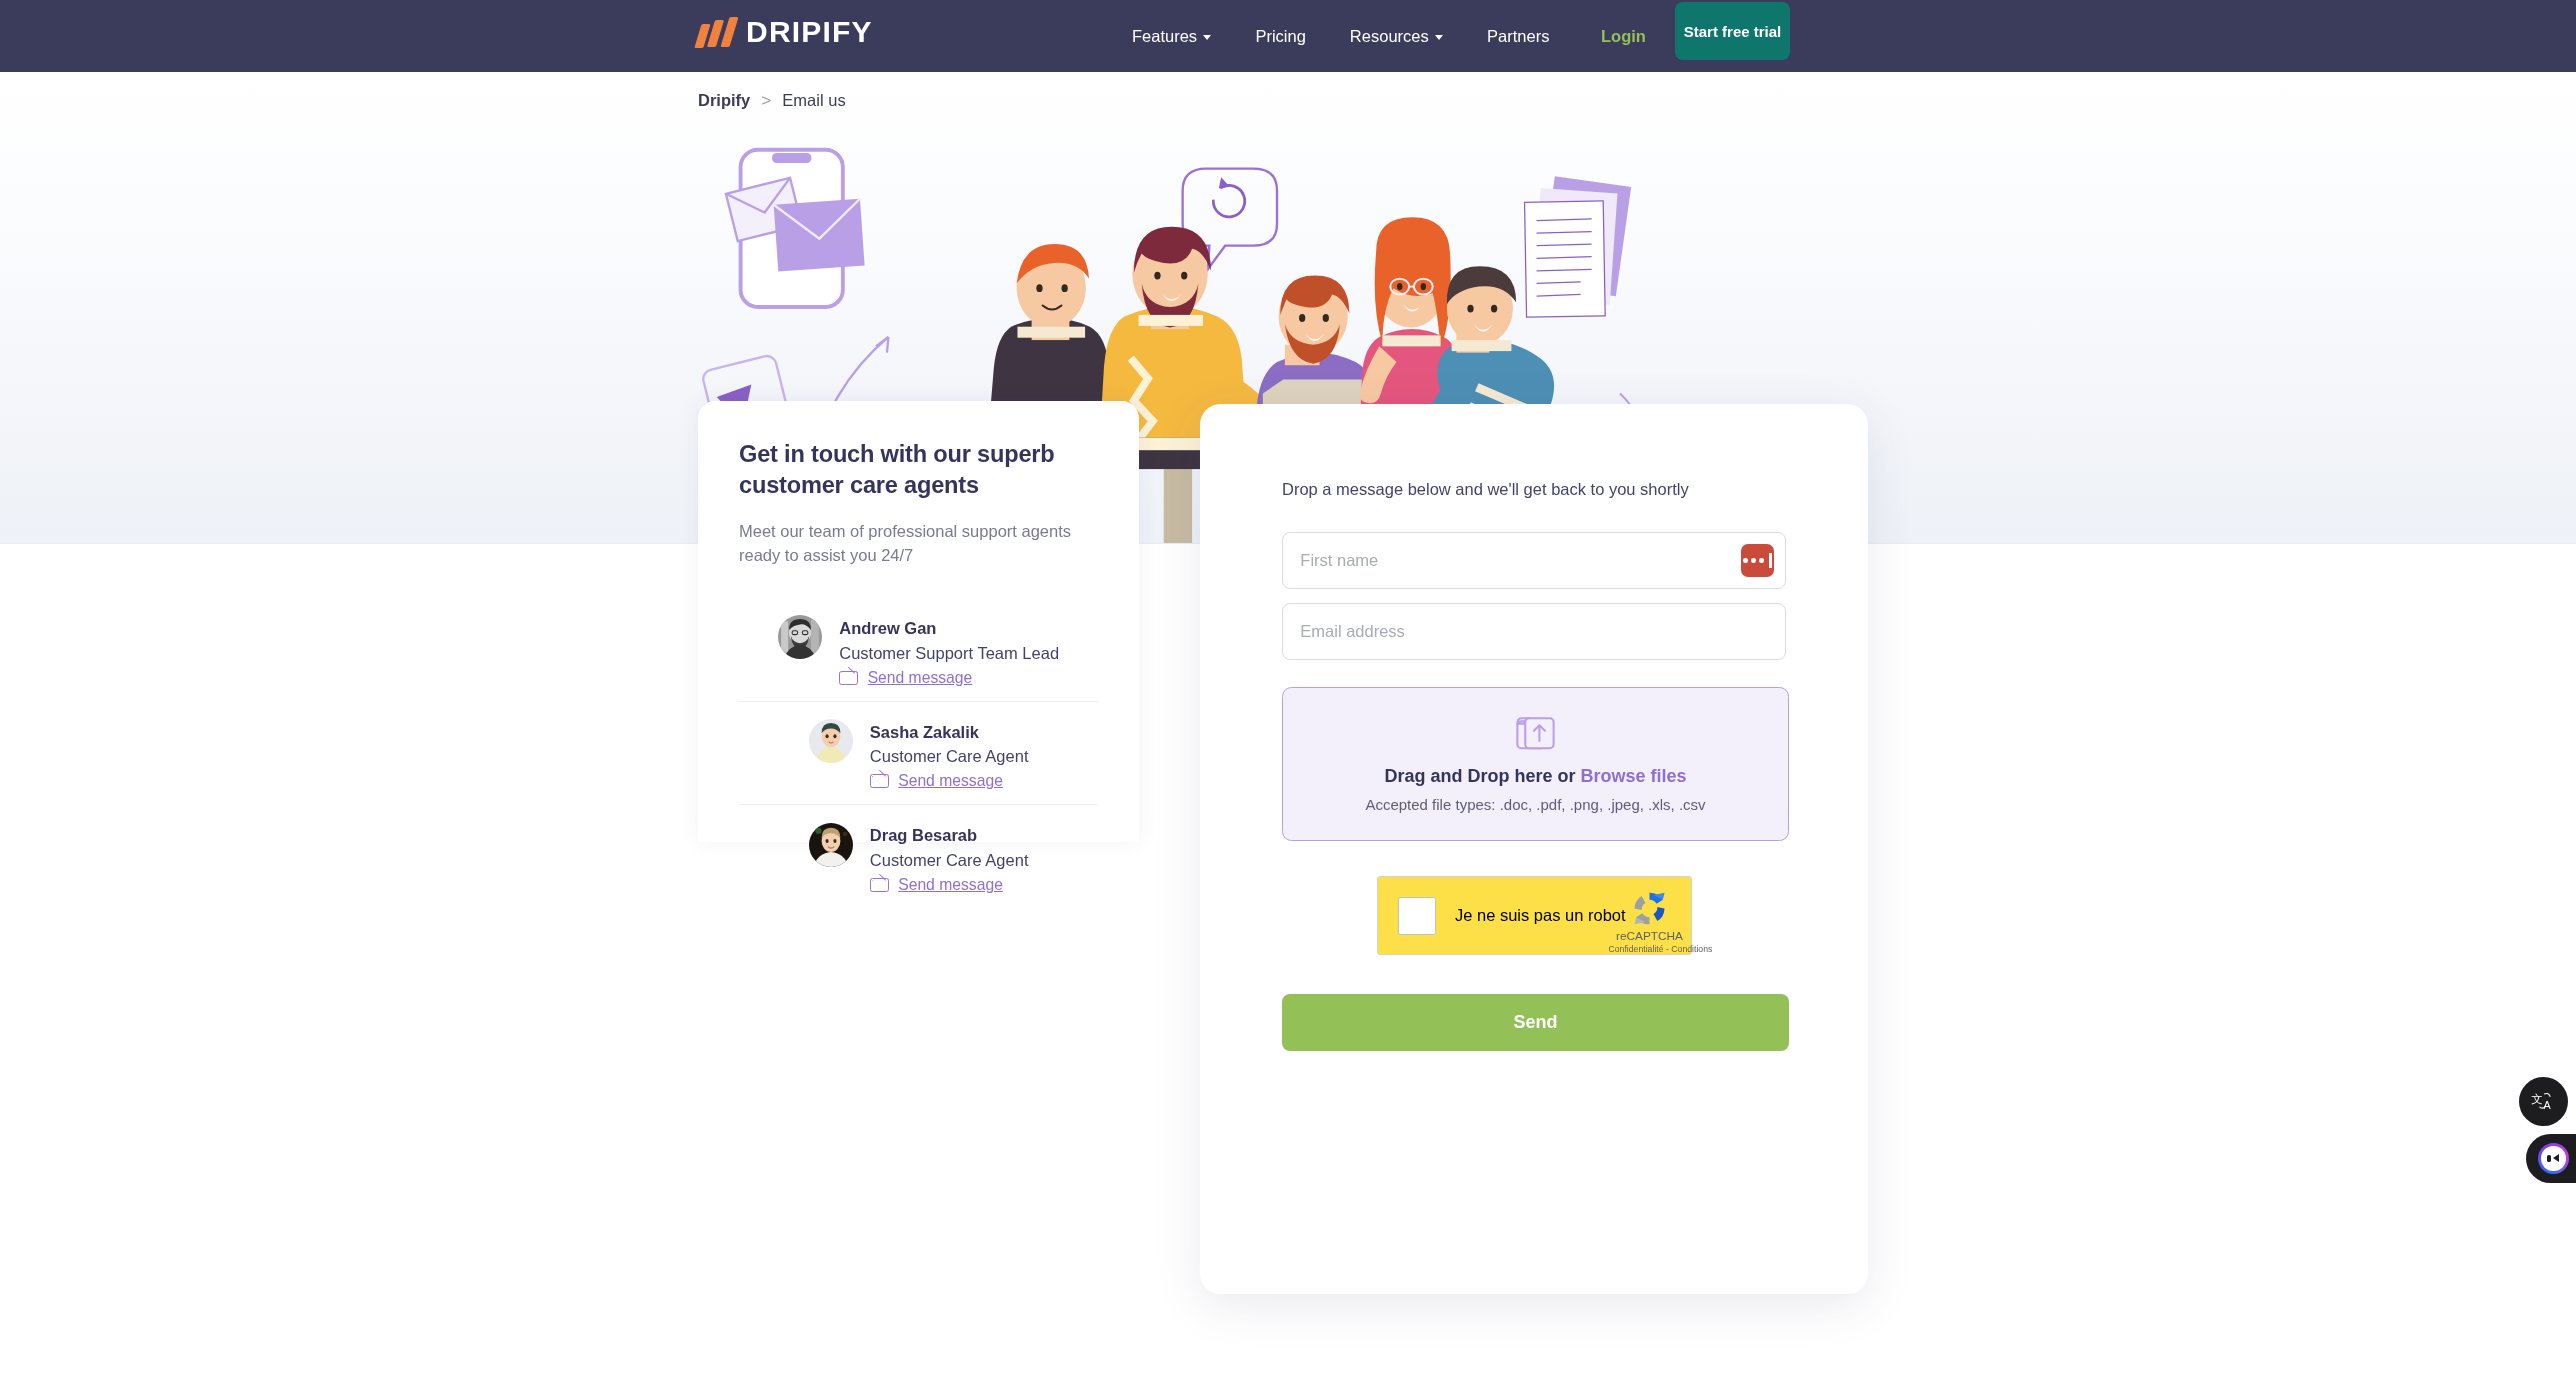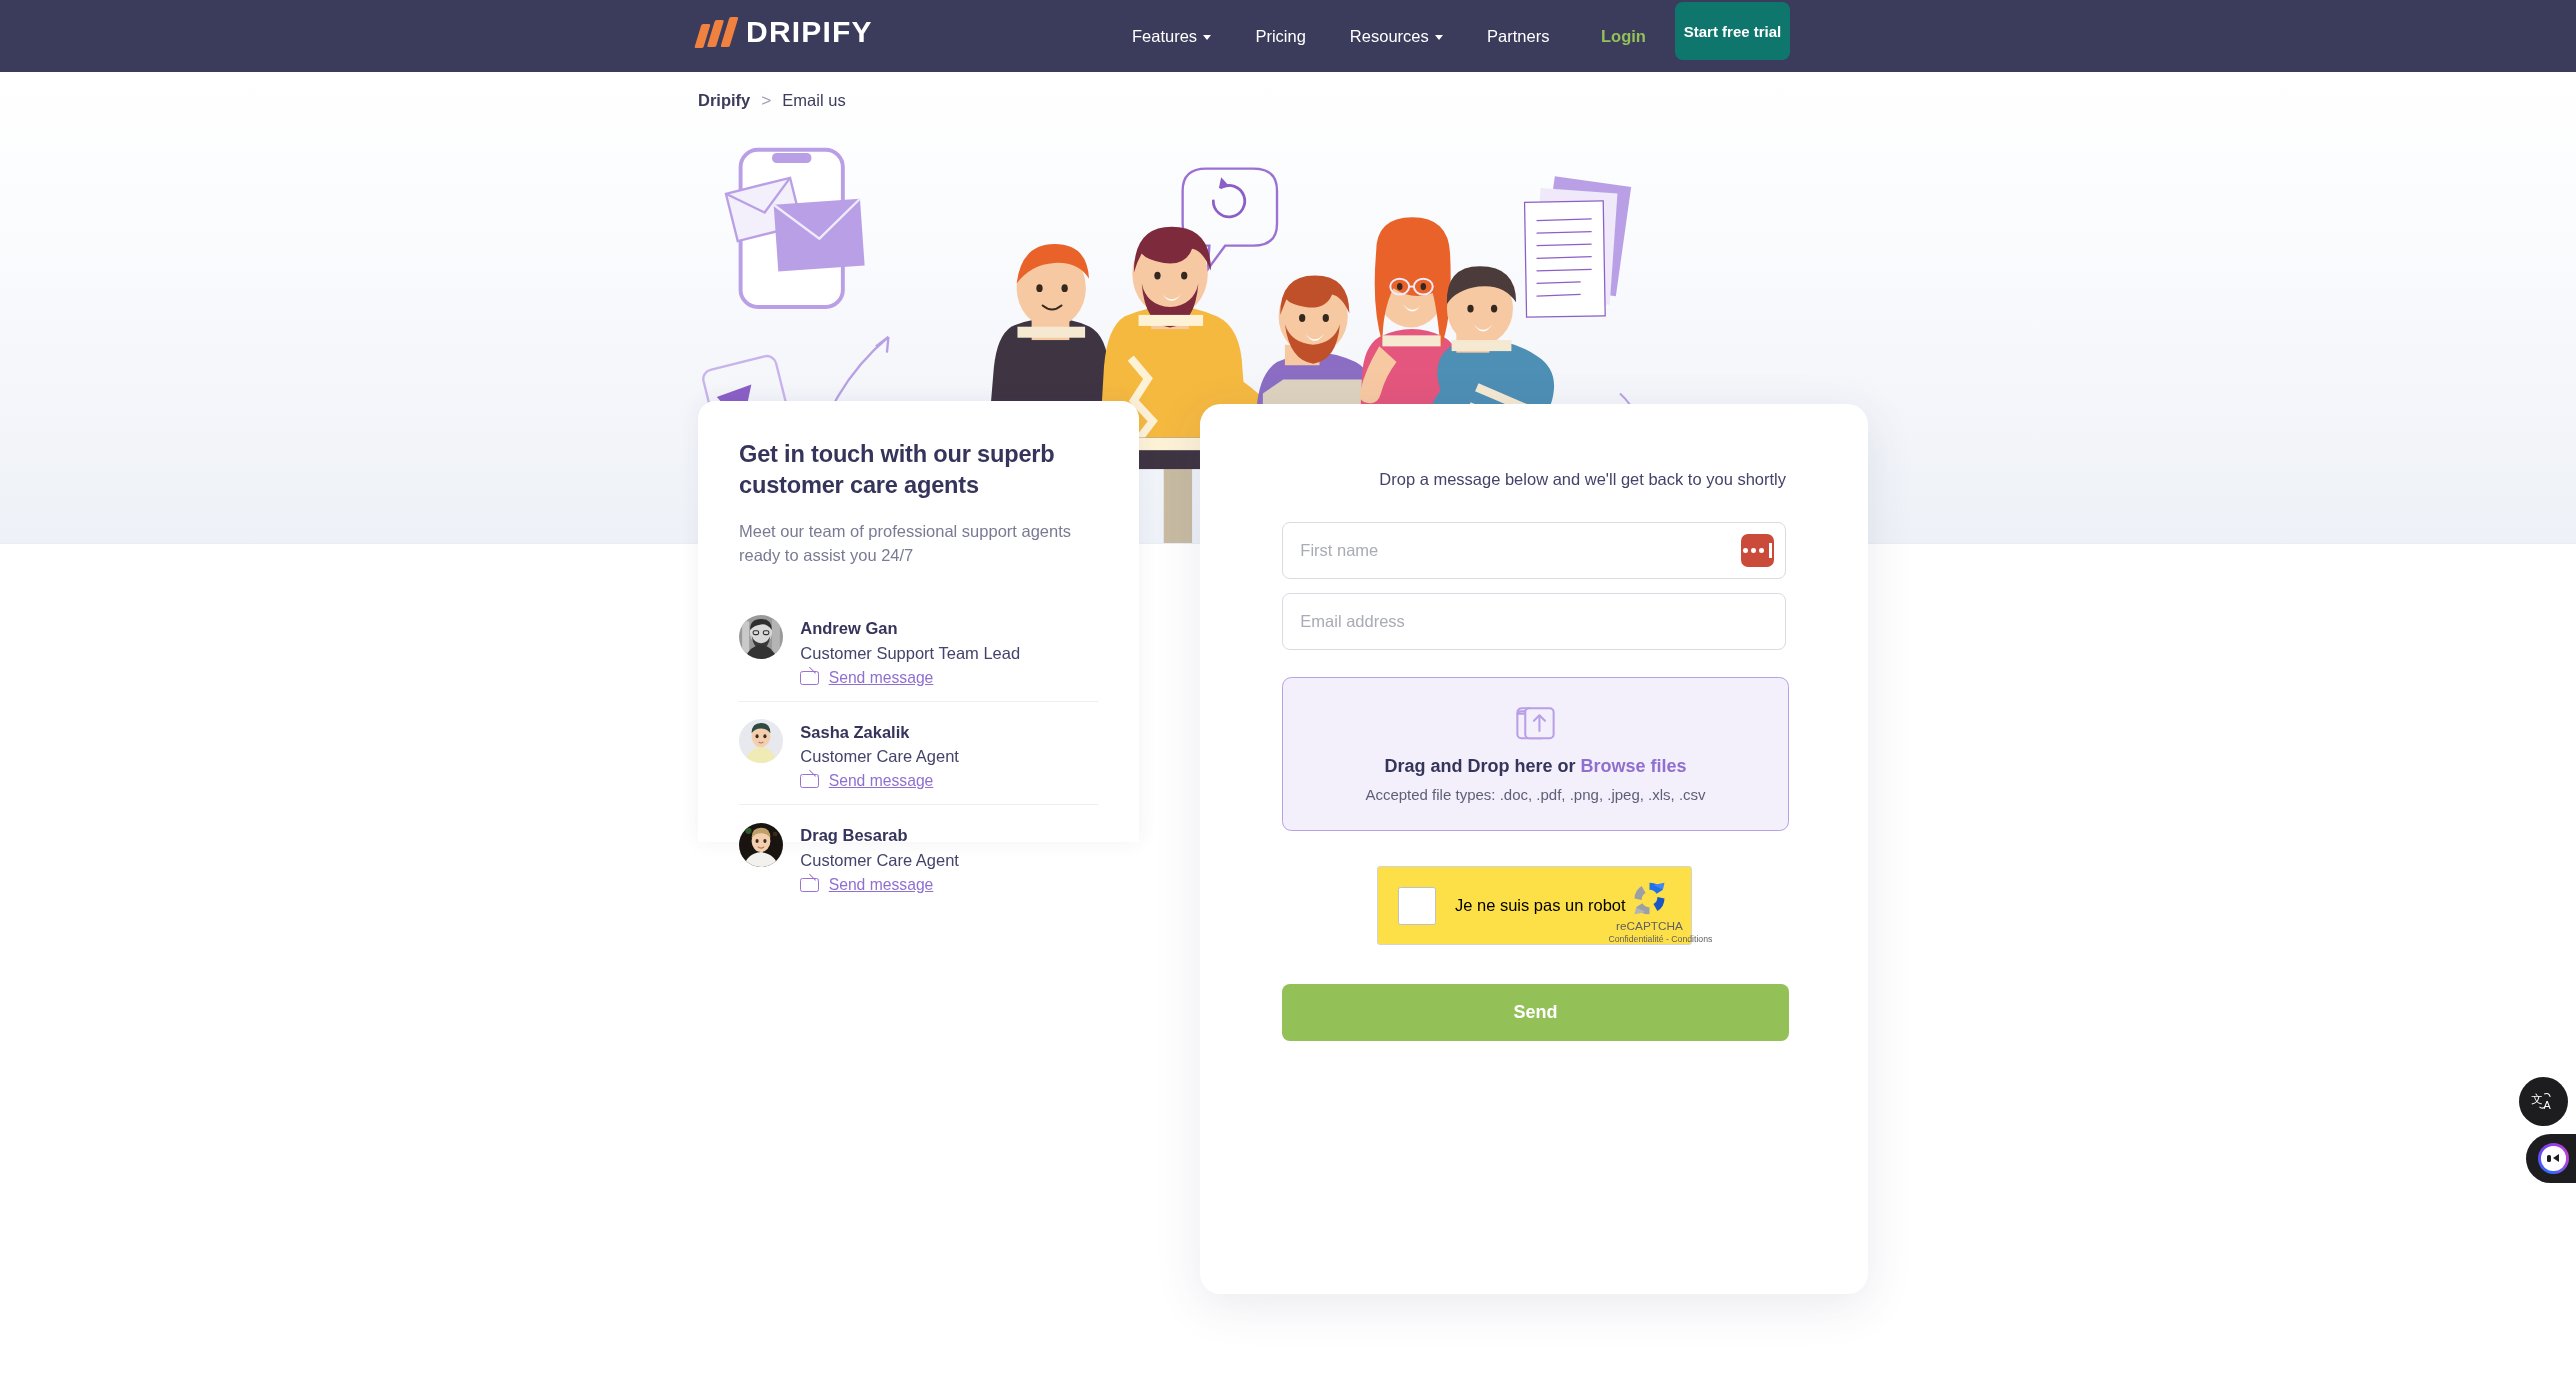--- a/index.html
+++ b/index.html
@@ -71,21 +71,21 @@
   .left-card {
     position:absolute; left:698px; top:401px; width:441px; height:441px;
     background:#fff; border-radius:17.3px 17.3px 0 0;
     box-shadow: 0 -1.6px 20.5px rgba(60,60,110,0.07);
     z-index:4;
   }
   .left-pad { padding:38px 41px 0 41px; }
   .lc-title { color:#35355c; font-size:23.6px; font-weight:700; line-height:1.32; letter-spacing:-0.2px; }
   .lc-sub { color:#7a7a94; font-size:16.5px; line-height:1.5; margin-top:17.3px; }
   .agents { margin-top:30px; }
-  .agent { display:flex; gap:17.3px; padding:17.3px 0 14px 0; border-bottom:0.8px solid #eceef3; }
+  .agent { display:flex; gap:17.3px; padding:17.3px 0 14px 0; border-bottom:0.8px solid #eceef3;justify-content:center; }
   .agent:last-child { border-bottom:none; }
   .avatar { width:44px; height:44px; border-radius:50%; flex:0 0 44px; overflow:hidden; position:relative; }
   .avatar svg{ display:block; width:44px; height:44px; }
   .agent-info { padding-top:1.6px; }
   .agent-name { color:#35355c; font-size:16.5px; font-weight:700; line-height:1.35;}
   .agent-role { color:#43436b; font-size:16.5px; font-weight:400; line-height:1.5; margin-top:1.6px;}
   .agent-msg { display:flex; align-items:center; gap:9.4px; margin-top:3.1px; cursor:pointer; }
   .mail-ico { width:19px; height:14px; border:1.6px solid #9b72d4; border-radius:2.4px; position:relative; flex:0 0 19px;}
   .mail-ico::after{
     content:""; position:absolute; left:0.8px; top:0.8px; width:14px; height:7px;
@@ -104,21 +104,21 @@
 
   
   .form-card {
     position:absolute; left:1200px; top:404px; width:668px; height:890px;
     background:#fff; border-radius:20.5px;
     box-shadow: 0 11px 47px rgba(60,60,110,0.11);
     z-index:5;
   }
   .fc-pad { padding:46px 82px 0 82px; }
   .fc-title { text-align:center; color:#35355c; font-size:31.5px; font-weight:700; letter-spacing:-0.2px;}
-  .fc-sub { text-align:right; color:#43436b; font-size:16.5px; margin-top:20px; }
+  .fc-sub { text-align:left; color:#43436b; font-size:16.5px; margin-top:30px; }
 
   .field {
     position:relative; width:504px; height:57px; margin-top:0;
     border:0.8px solid #d9dbe2; border-radius:7.9px; background:#fff;
     display:flex; align-items:center;
   }
   .field input {
     border:none; outline:none; width:100%; height:100%;
     font-family:"Liberation Sans",sans-serif; font-size:16.5px; color:#35355c;
     background:transparent; padding:0 17.3px;

